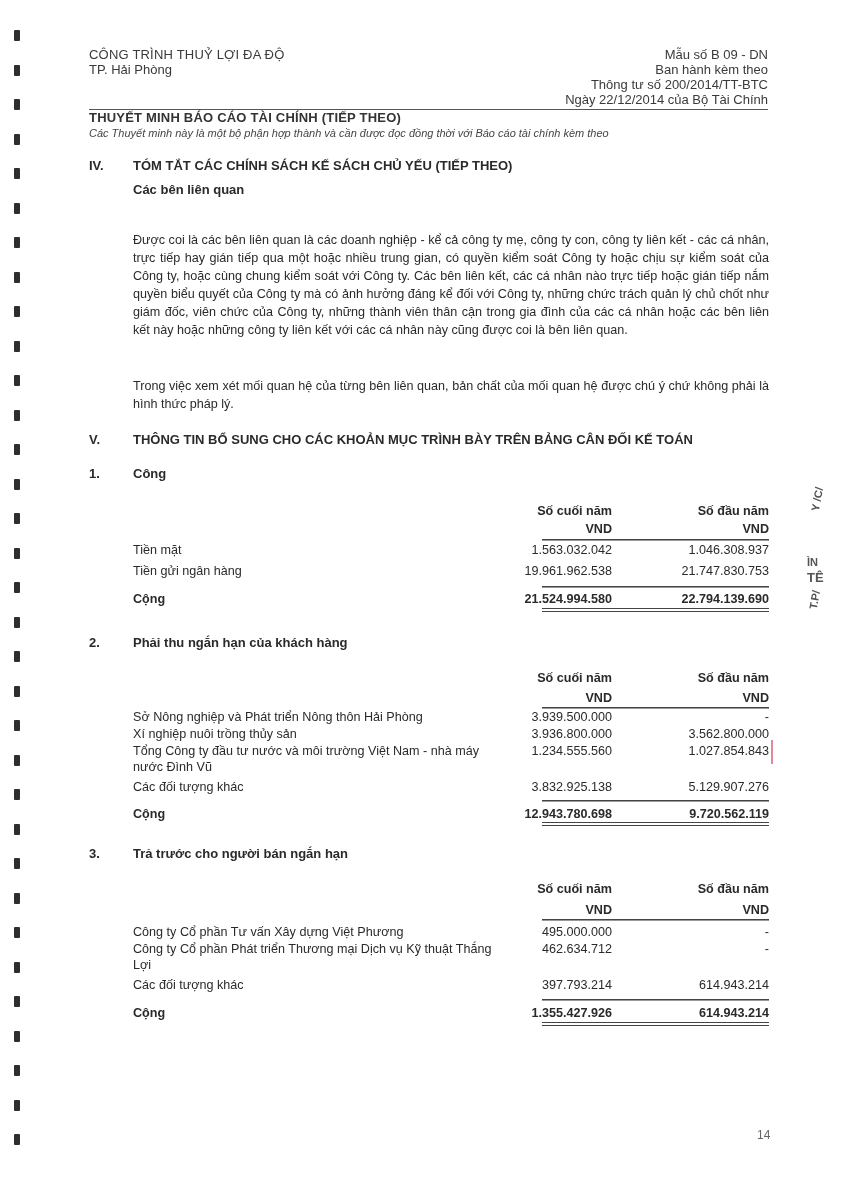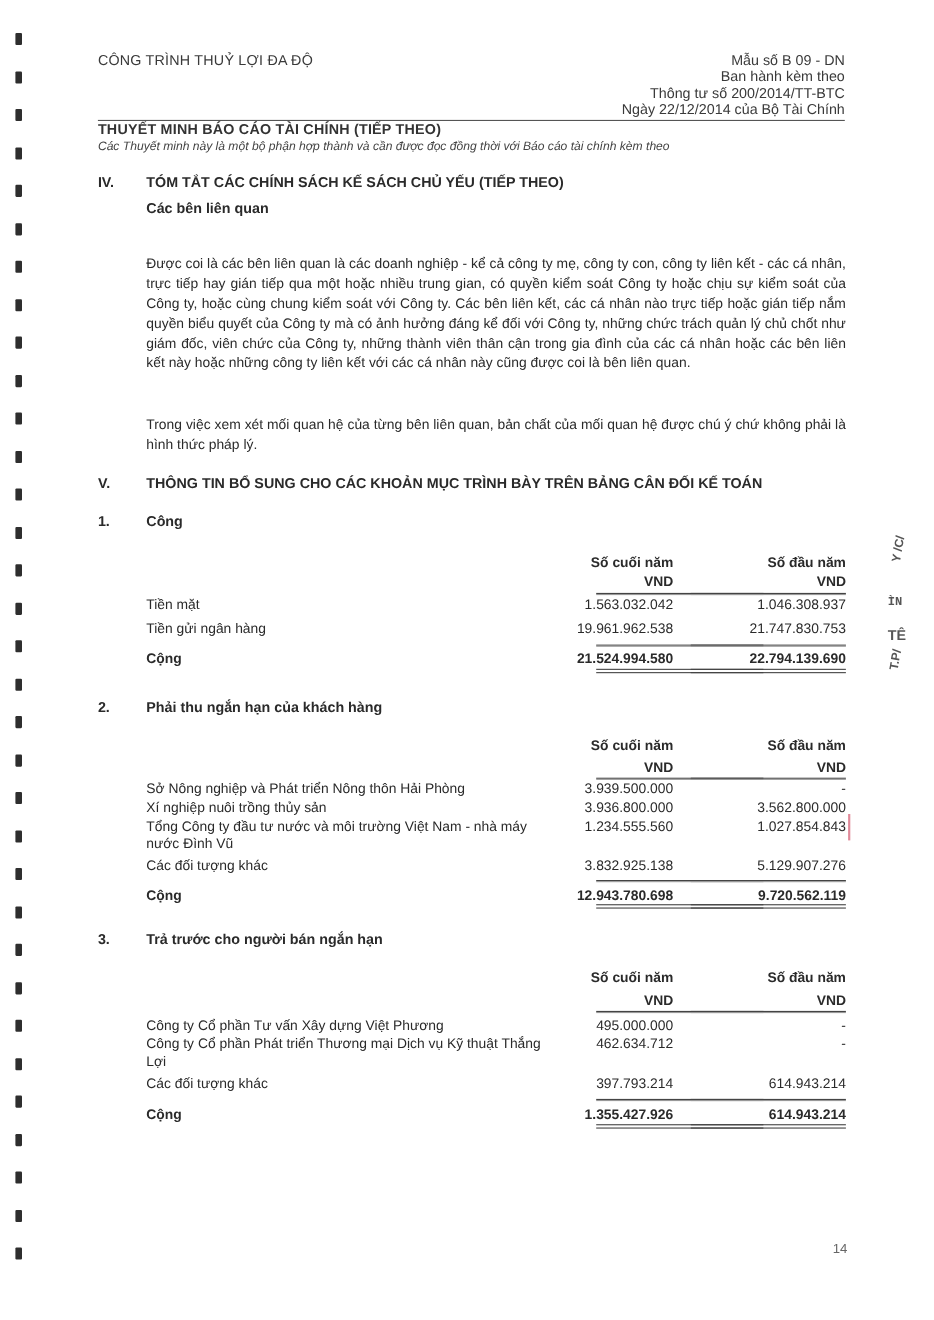--- a/index.html
+++ b/index.html
@@ -82,20 +82,21 @@
     <div class="hole" style="top: 966px;"></div>
     <div class="hole" style="top: 1000.5px;"></div>
     <div class="hole" style="top: 1035px;"></div>
     <div class="hole" style="top: 1069.5px;"></div>
     <div class="hole" style="top: 1104px;"></div>
   </div>
 
 <div class="hdr">
   <div class="hdr-left">
     <div class="company">CÔNG TRÌNH THUỶ LỢI ĐA ĐỘ</div>
+    <div>TP. Hải Phòng</div>
   </div>
   <div class="hdr-right">
     <div>Mẫu số B 09 - DN</div>
     <div>Ban hành kèm theo</div>
     <div>Thông tư số 200/2014/TT-BTC</div>
     <div>Ngày 22/12/2014 của Bộ Tài Chính</div>
   </div>
   <div class="hdr-rule"></div>
 </div>
 <div class="hdr-title">THUYẾT MINH BÁO CÁO TÀI CHÍNH (TIẾP THEO)</div>
@@ -222,19 +223,19 @@
     <span class="lbl">Cộng</span>
     <span class="va">1.355.427.926</span>
     <span class="vb">614.943.214</span>
   </div>
   <div class="dbl" style="top:142px; left:409px; width:152px;"></div>
   <div class="dbl" style="top:142px; left:495px; width:141px;"></div>
 </div>
 
 <div class="stamp">
   <span style="left:4px; top:40px;">Y /C/</span>
-  <span style="left:2px; top:72px; transform:none;font-family:Liberation Mono, monospace;">ÌN</span>
+  <span style="left:2px; top:86px; transform:none;">ÌN</span>
   <span style="left:2px; top:100px; transform:none; font-size:13px;">TÊ</span>
   <span style="left:2px; top:138px;">T.P/</span>
 </div>
 <div class="redmark"></div>
 
 <div class="page-no">14</div>
 
 </body></html>

